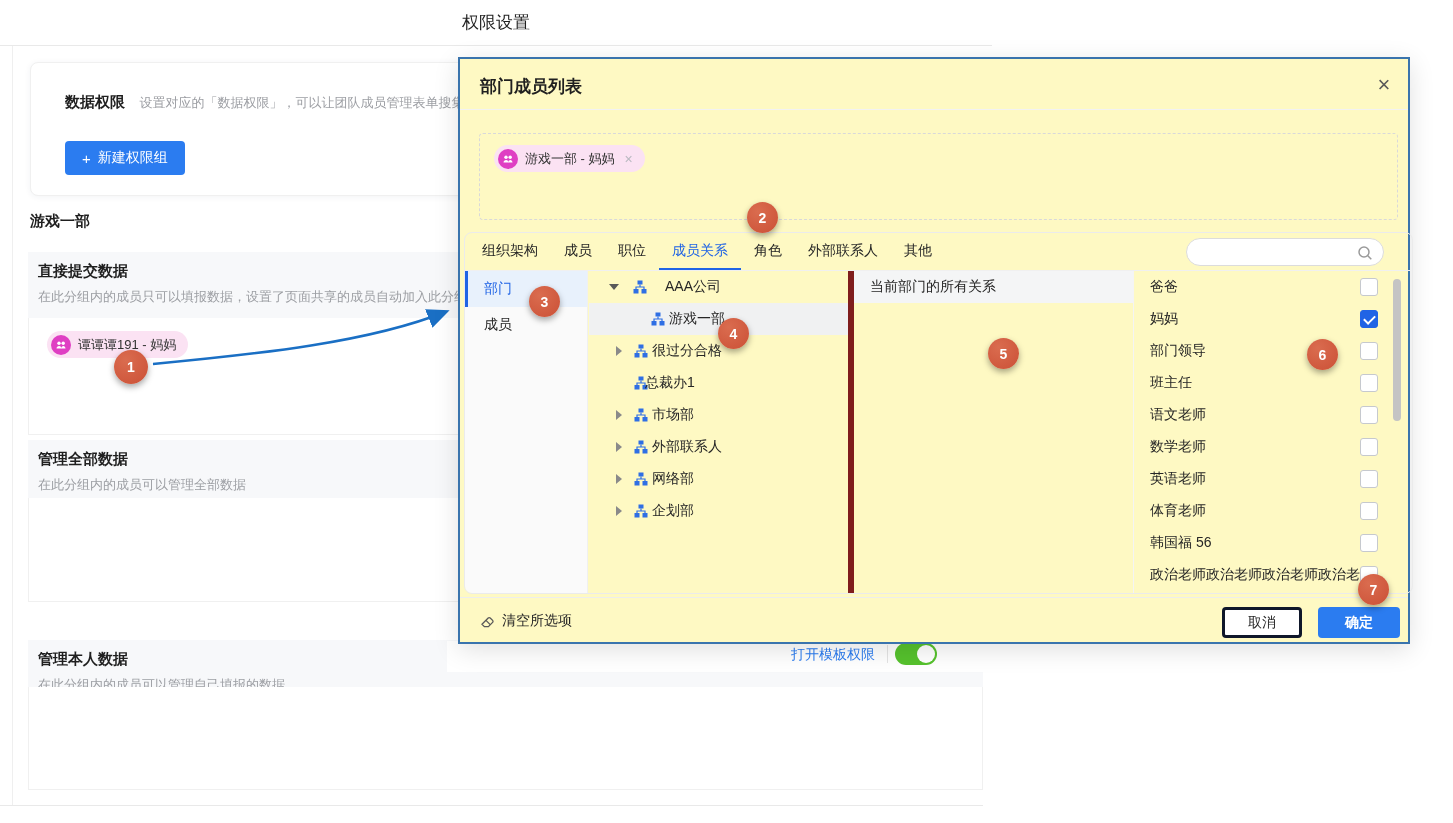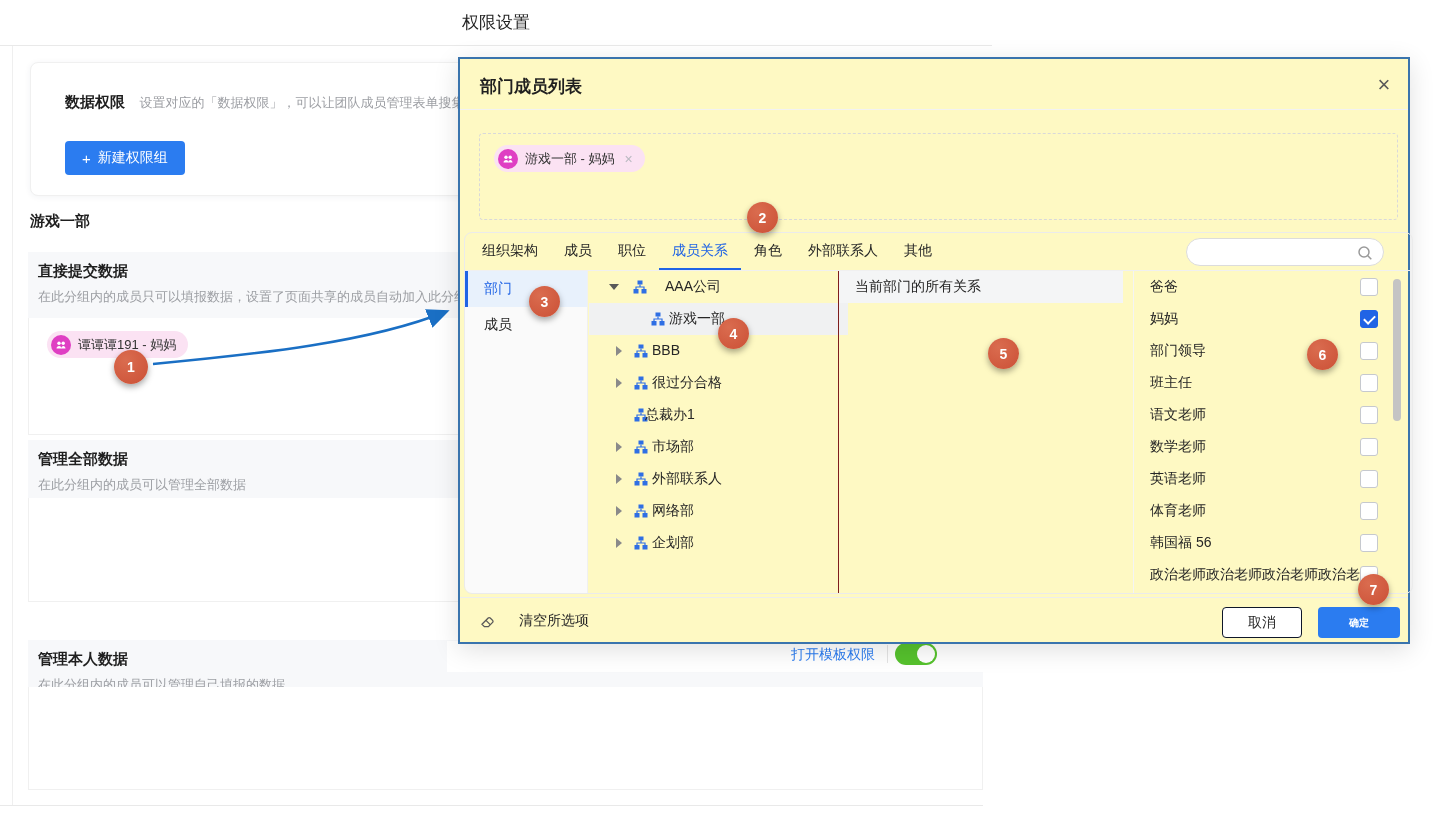--- a/index.html
+++ b/index.html
@@ -88,42 +88,42 @@
 
   .tree-col { position:absolute; left:124px; top:0; bottom:0; width:259px; }
   .tree-row { position:relative; height:32px; cursor:pointer; }
   .tree-row.sel { background:#f0f1f2; }
   .caret { position:absolute; top:13px; width:0; height:0; }
   .caret.down { border-left:5px solid transparent; border-right:5px solid transparent; border-top:6px solid #595959; }
   .caret.right { border-top:5px solid transparent; border-bottom:5px solid transparent; border-left:6px solid #8a8a8a; top:11px; }
   .t-icon { position:absolute; top:9px; width:14px; height:14px; }
   .t-label { position:absolute; top:7px; font-size:14px; color:#262626; white-space:nowrap; }
 
-  .rel-col { position:absolute; left:373px; top:0; bottom:0; width:285px; border-left:1px solid #7f1d1d; }
+  .rel-col { position:absolute; left:383px; top:0; bottom:0; width:285px; border-left:6px solid #7f1d1d; }
   .rel-row { height:32px; display:flex; align-items:center; padding-left:16px; font-size:14px; cursor:pointer; }
   .rel-row.sel { background:#f4f5f6; }
 
   .mem-col { position:absolute; left:668px; top:0; bottom:0; width:276px; border-left:1px solid #f4f4f4; }
   .mem-row { position:relative; height:32px; cursor:pointer; }
   .mem-label { position:absolute; left:16px; top:7px; font-size:14px; color:#262626; white-space:nowrap;
     max-width:200px; overflow:hidden; }
   .cbx { position:absolute; left:226px; top:7px; width:18px; height:18px; border:1.5px solid #c6c9ce;
     border-radius:3px; background:#fff; cursor:pointer; }
   .cbx.checked { background:#2064e5; border-color:#2064e5; }
   .cbx.checked::after { content:""; position:absolute; left:5px; top:2px; width:5px; height:9px;
     border:solid #fff; border-width:0 2px 2px 0; transform:rotate(45deg); }
   .scroll-thumb { position:absolute; left:259px; top:8px; width:8px; height:142px; background:#c4c4c4; border-radius:4px; }
 
   .m-foot-line { position:absolute; left:0; top:538px; width:948px; height:1px; background:#ededed; }
-  .clear-sel { position:absolute; left:20px; top:553px; display:flex; align-items:center; gap:24px;
+  .clear-sel { position:absolute; left:20px; top:553px; display:flex; align-items:center; gap:7px;
     font-size:14px; color:#262626; cursor:pointer; }
   .btn-cancel { position:absolute; left:762px; top:548px; width:80px; height:31px; background:#fff;
-    border:1px solid #0f172a; border-radius:4px; font-size:14px; color:#262626; cursor:pointer; }
+    border:3px solid #0f172a; border-radius:4px; font-size:14px; color:#262626; cursor:pointer; }
   .btn-ok { position:absolute; left:858px; top:548px; width:82px; height:31px; background:#2b7cf0;
-    border:none; border-radius:4px; font-size:10px; font-weight:bold; color:#fff; cursor:pointer; }
+    border:none; border-radius:4px; font-size:14px; font-weight:bold; color:#fff; cursor:pointer; }
 </style>
 </head>
 <body>
 
 <div id="page">
   <div class="topbar-title">权限设置</div>
   <div class="topbar-line"></div>
   <div class="page-left-line"></div>
   <div class="page-bottom-line"></div>
 
@@ -256,30 +256,20 @@
           <span class="t-label" style="left:80px">游戏一部</span>
         </div>
         <div class="tree-row">
           <span class="caret right" style="left:27px"></span>
           <svg class="t-icon" style="left:45px" viewBox="0 0 14 14">
               <rect x="4.5" y="0.5" width="5" height="4" fill="#2f6fe4"></rect>
               <rect x="0.5" y="9" width="5" height="4.5" fill="#2f6fe4"></rect>
               <rect x="8.5" y="9" width="5" height="4.5" fill="#2f6fe4"></rect>
               <path d="M7 4.5v2.5M3 9V7h8v2" stroke="#2f6fe4" fill="none" stroke-width="1.2"></path>
             </svg>
-          <span class="t-label" style="left:63px">BBB</span>
-        </div>
-        <div class="tree-row">
-          <span class="caret right" style="left:27px"></span>
-          <svg class="t-icon" style="left:45px" viewBox="0 0 14 14">
-              <rect x="4.5" y="0.5" width="5" height="4" fill="#2f6fe4"></rect>
-              <rect x="0.5" y="9" width="5" height="4.5" fill="#2f6fe4"></rect>
-              <rect x="8.5" y="9" width="5" height="4.5" fill="#2f6fe4"></rect>
-              <path d="M7 4.5v2.5M3 9V7h8v2" stroke="#2f6fe4" fill="none" stroke-width="1.2"></path>
-            </svg>
           <span class="t-label" style="left:63px">很过分合格</span>
         </div>
         <div class="tree-row">
           <svg class="t-icon" style="left:45px" viewBox="0 0 14 14">
               <rect x="4.5" y="0.5" width="5" height="4" fill="#2f6fe4"></rect>
               <rect x="0.5" y="9" width="5" height="4.5" fill="#2f6fe4"></rect>
               <rect x="8.5" y="9" width="5" height="4.5" fill="#2f6fe4"></rect>
               <path d="M7 4.5v2.5M3 9V7h8v2" stroke="#2f6fe4" fill="none" stroke-width="1.2"></path>
             </svg>
           <span class="t-label" style="left:56px">总裁办1</span>

